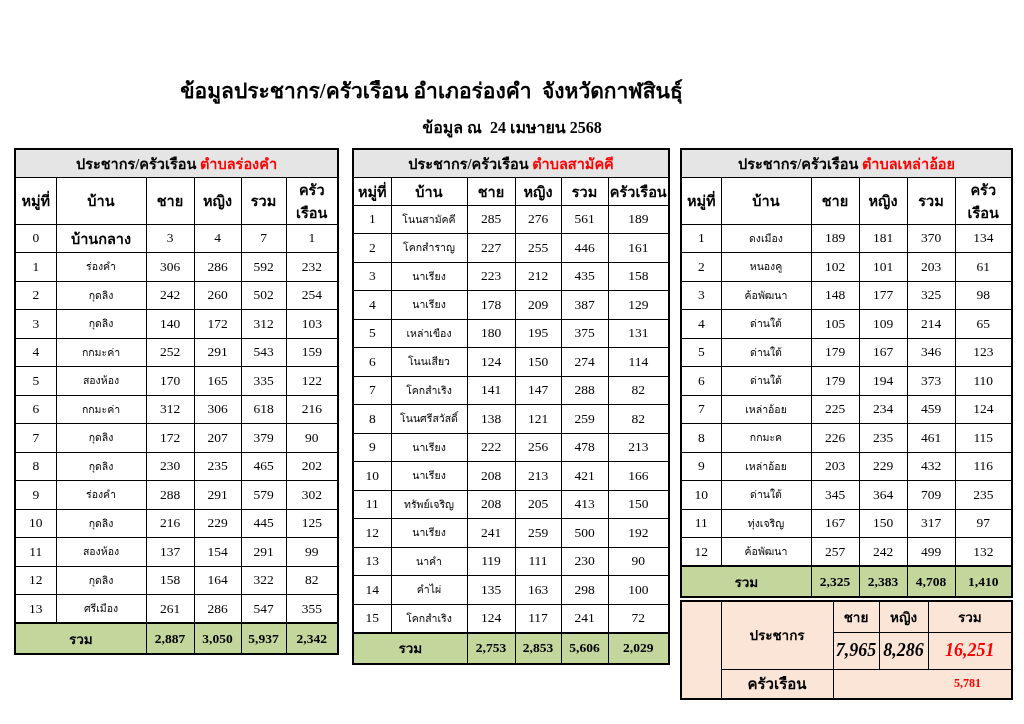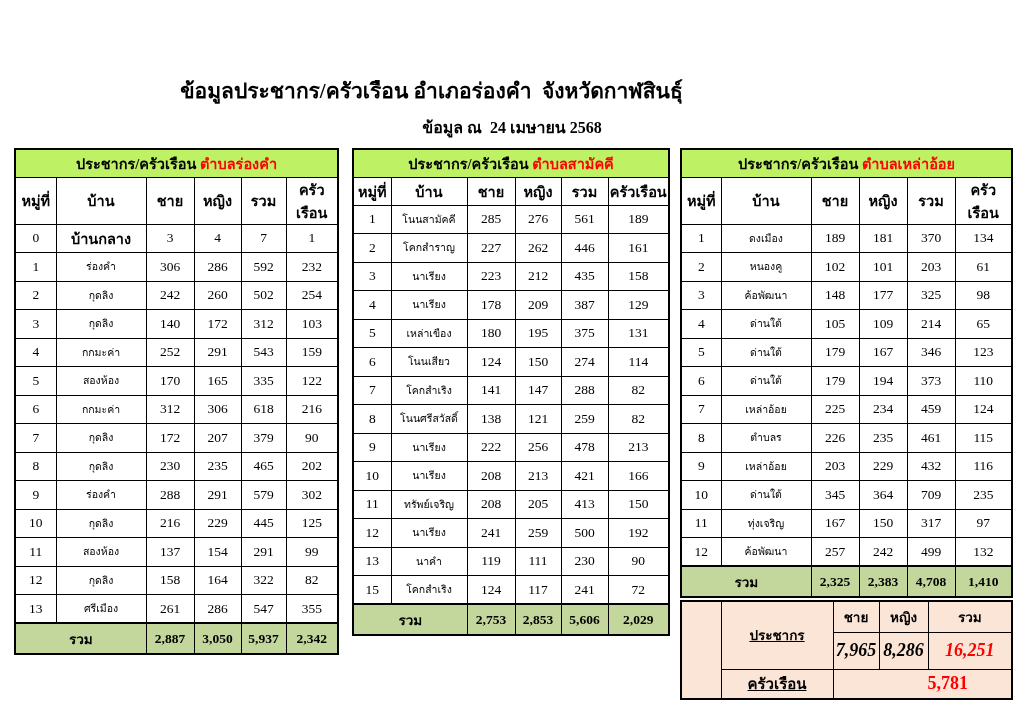--- a/index.html
+++ b/index.html
@@ -21,41 +21,41 @@
     text-align:center; font-weight:bold; font-size:16px;
     white-space:pre;
   }
   .ptable { position:absolute; top:148px; }
   #t0 { left:14px;  width:323px; }
   #t1 { left:352px; width:316px; }
   #t2 { left:680px; width:302px; }
   table { border-collapse:collapse; width:100%; table-layout:fixed; }
   .ptable table, #summary table { border:2px solid #000; }
   th, td { border:1px solid #000; text-align:center; vertical-align:middle; overflow:hidden; }
-  .title-row th { height:28px; font-size:14.5px; font-weight:bold; background:#bef264; }
+  .title-row th { height:28px; font-size:14.5px; font-weight:bold; background:#e5e5e5; }
   .hl { color:var(--red); }
   .head-row th { height:28px; font-size:14.5px; font-weight:bold; background:#fff; }
   tbody td { height:28.5px; font-size:13.5px; background:#fff; }
   td.vname { font-size:10.5px;margin-top:12px; }
   td.vname.name-lg { font-size:14.5px;font-weight:bold; }
   .total-row td {
     height:31px; background:var(--green);
     font-weight:bold; font-size:13.5px;
     border-top:2px solid #000;
   }
   
   #summary { position:absolute; left:680px; top:600px; width:331px; }
   #summary th, #summary td { background:var(--peach); font-weight:bold; }
   .scope-cell { font-size:10px; font-weight:bold;padding-left:48px; }
-  .sum-label { font-size:15px;text-decoration:underline; }
+  .sum-label { font-size:15px; }
   .sum-head th { height:31px; font-size:13.5px; }
   .sum-val td { height:37px; font-size:18px;font-style:italic; }
   .red-big { color:var(--red); font-size:17px; }
   .sum-bottom td { height:30px; }
-  .households-val { text-align:right; padding-right:43px; color:var(--red); font-size:18px; font-weight:bold; }
+  .households-val { text-align:right; padding-right:30px; color:var(--red); font-size:12px; font-weight:bold; }
 </style>
 </head>
 <body>
 
 <div class="page-title">ข้อมูลประชากร/ครัวเรือน อำเภอร่องคำ  จังหวัดกาฬสินธุ์</div>
 <div class="page-subtitle">ข้อมูล ณ  24 เมษายน 2568</div>
 
 <div class="ptable" id="t0">
   <table>
     <colgroup>
@@ -234,21 +234,21 @@
           <td class="vname">โนนสามัคคี</td>
           <td>285</td>
           <td>276</td>
           <td>561</td>
           <td>189</td>
         </tr>
         <tr>
           <td>2</td>
           <td class="vname">โคกสำราญ</td>
           <td>227</td>
-          <td>262</td>
+          <td>255</td>
           <td>446</td>
           <td>161</td>
         </tr>
         <tr>
           <td>3</td>
           <td class="vname">นาเรียง</td>
           <td>223</td>
           <td>212</td>
           <td>435</td>
           <td>158</td>
@@ -325,20 +325,28 @@
           <td>500</td>
           <td>192</td>
         </tr>
         <tr>
           <td>13</td>
           <td class="vname">นาคำ</td>
           <td>119</td>
           <td>111</td>
           <td>230</td>
           <td>90</td>
+        </tr>
+        <tr>
+          <td>14</td>
+          <td class="vname">คำไผ่</td>
+          <td>135</td>
+          <td>163</td>
+          <td>298</td>
+          <td>100</td>
         </tr>
         <tr>
           <td>15</td>
           <td class="vname">โคกสำเริง</td>
           <td>124</td>
           <td>117</td>
           <td>241</td>
           <td>72</td>
         </tr>
       </tbody>
@@ -429,21 +437,21 @@
         <tr>
           <td>7</td>
           <td class="vname">เหล่าอ้อย</td>
           <td>225</td>
           <td>234</td>
           <td>459</td>
           <td>124</td>
         </tr>
         <tr>
           <td>8</td>
-          <td class="vname">ตำบลร</td>
+          <td class="vname">กกมะค</td>
           <td>226</td>
           <td>235</td>
           <td>461</td>
           <td>115</td>
         </tr>
         <tr>
           <td>9</td>
           <td class="vname">เหล่าอ้อย</td>
           <td>203</td>
           <td>229</td>

